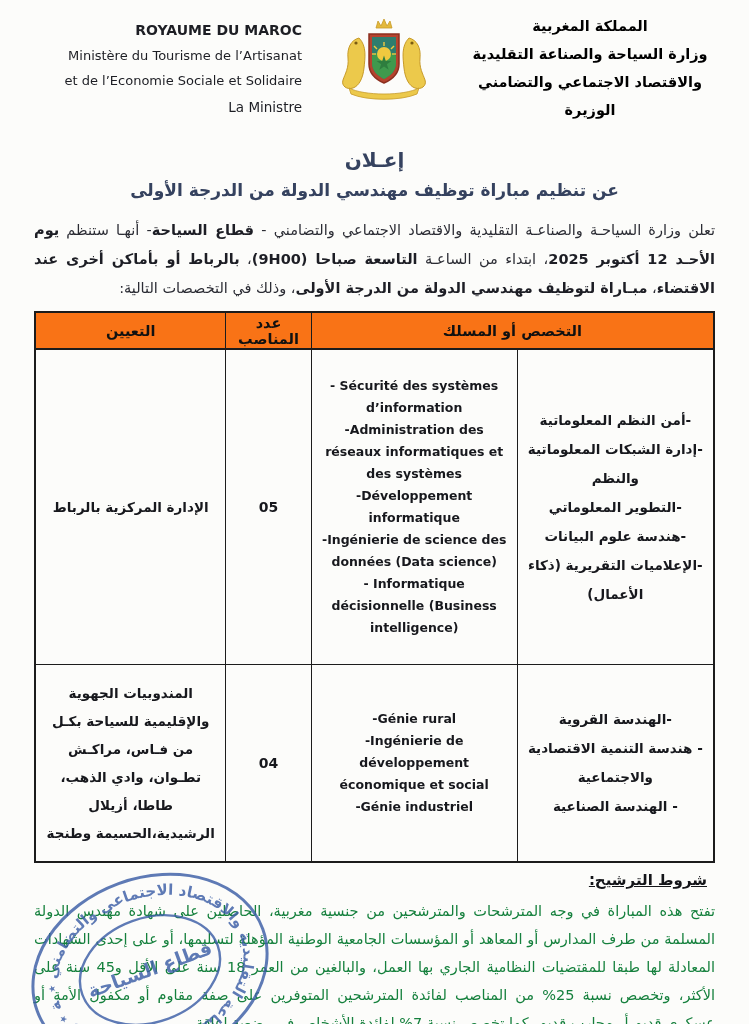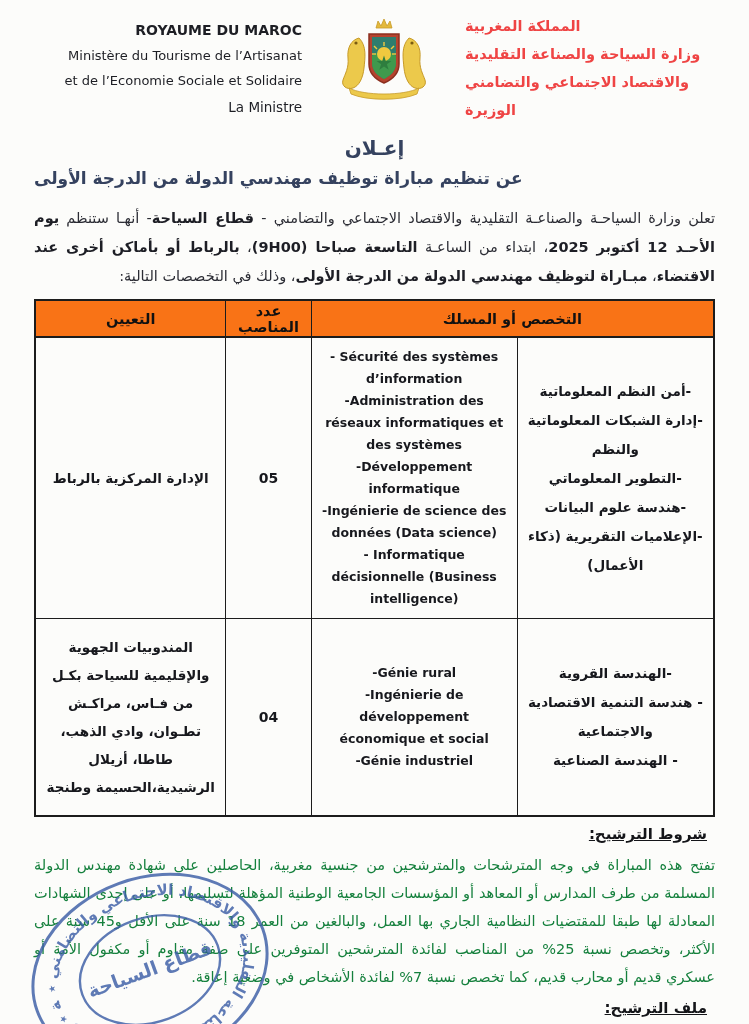--- a/index.html
+++ b/index.html
@@ -11,43 +11,43 @@
   }
   .page { padding:12px 34px 0 34px; }
 
   
   .hdr { display:flex; justify-content:space-between; align-items:flex-start; }
   .hdr-fr { width:250px; text-align:right; margin-left:18px; margin-top:6px;
             font-size:13px; line-height:25px; color:#1d1e24; }
   .hdr-fr .l1 { font-weight:bold; font-size:14px; }
   .hdr-fr .l4 { font-weight:normal; font-size:13.5px; margin-top:2px; }
   .emblem { width:110px; margin-top:4px; flex:0 0 auto; }
-  .hdr-ar { width:250px; text-align:left; direction:rtl;
-            font-size:14.5px; font-weight:bold; line-height:28px; color:#ef4444; }
+  .hdr-ar { width:250px; text-align:center; direction:rtl;
+            font-size:14.5px; font-weight:bold; line-height:28px; color:#000000; }
 
   
-  .title { text-align:center; margin-top:12px; font-size:20px; font-weight:bold;
+  .title { text-align:center; margin-top:24px; font-size:20px; font-weight:bold;
            color:#35425f; direction:rtl; letter-spacing:1px; }
-  .subtitle { text-align:left; margin-top:8px; font-size:17px; font-weight:bold;
+  .subtitle { text-align:center; margin-top:8px; font-size:17px; font-weight:bold;
               color:#35425f; direction:rtl; }
 
   
   .intro { direction:rtl; text-align:justify; margin-top:16px;
            font-size:14.5px; line-height:29px; color:#2b2c34; }
   .intro .b { font-weight:bold; color:#1d1e25; }
 
   
   table { width:100%; margin-top:8px; border-collapse:collapse; direction:rtl;
           border:2px solid #1c1c1c; }
   col.c-specs-ar { width:196px; } col.c-specs-fr { width:205px; }
   col.c-num { width:85px; } col.c-assign { width:190px; }
   th, td { border:1.5px solid #1c1c1c; }
   th { background:#f97316; font-size:14.5px; font-weight:bold; color:#111;
        height:37px; border-bottom-width:2.5px; }
-  td { vertical-align:middle; text-align:center; padding:8px 4px; color:#17181d; }
+  td { vertical-align:middle; text-align:center; padding:25px 4px; color:#17181d; }
   .specs-ar { font-size:13.5px; font-weight:bold; line-height:29px; direction:rtl; }
   .specs-fr { font-size:12.5px; font-weight:bold; line-height:22px; direction:ltr; }
   .num { font-size:14px; font-weight:bold; }
   .assign { font-size:13.5px; font-weight:bold; line-height:28px; direction:rtl; padding:14px 8px; }
   .r1 td { height:176px; } .r2 td { height:120px;text-align:center; }
 
   
   .sec-head { direction:rtl; margin:8px 8px 0 0; font-size:15px; font-weight:bold;
               color:#141519; text-decoration:underline; }
   .cond-body { direction:rtl; text-align:justify; margin-top:8px;

